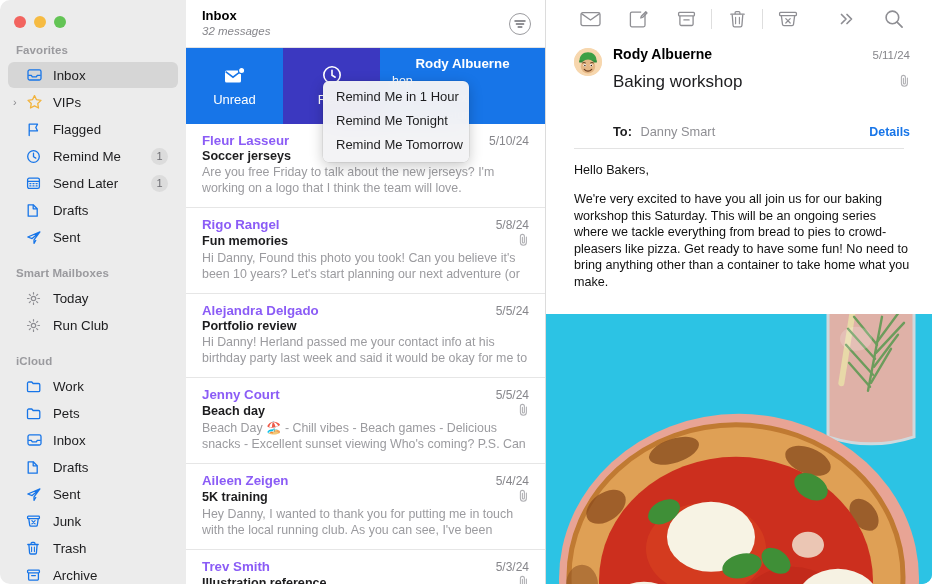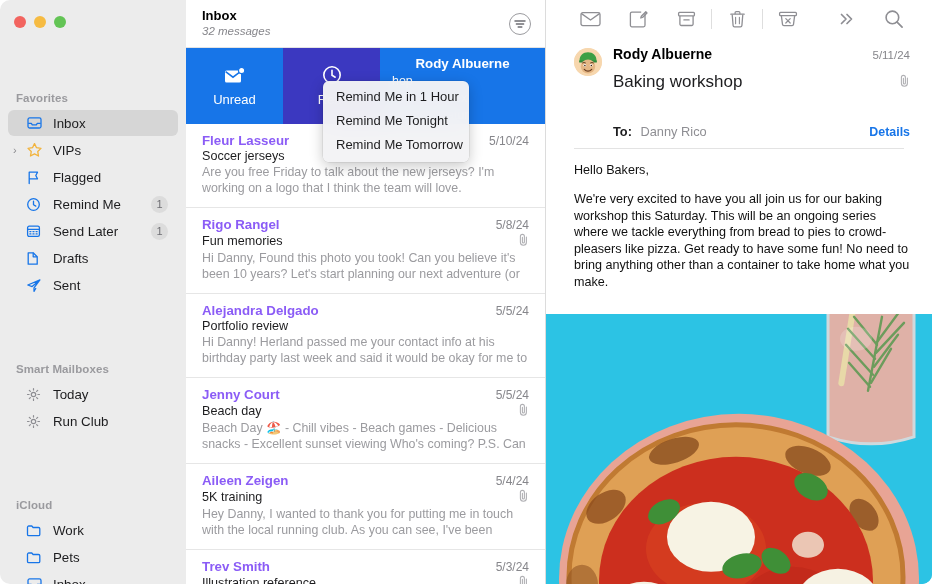--- a/index.html
+++ b/index.html
@@ -39,21 +39,20 @@
   .tl.red { background: #f2645f; }
   .tl.yellow { background: #f6bb42; }
   .tl.green { background: #63c455; }
 
   .section-label {
     font-size: 11.5px;
     color: #9a9a9e;
     font-weight: 600;
     padding: 6px 9px 5px 16px;
     letter-spacing: 0.1px;
-    margin-top: 48px;
   }
   .sb-row {
     display: flex;
     align-items: center;
     height: 26px;
     margin: 1px 8px;
     padding-left: 18px;
     border-radius: 6px;
     font-size: 13.3px;
     color: #1d1d1f;
@@ -163,21 +162,21 @@
   }
   .msg-top {
     display: flex; justify-content: space-between; align-items: baseline;
   }
   .msg-sender { font-size: 13.3px; font-weight: bold; color: #8b5cf6; }
   .msg-date { font-size: 12px; color: #86868b; }
   .msg-subject-line {
     display: flex; justify-content: space-between; align-items: center;
     margin-top: 1px;
   }
-  .msg-subject { font-size: 12.6px; color: #1d1d1f; }
+  .msg-subject { font-size: 12.6px; color: #1d1d1f; font-weight: bold; }
   .clip { color: #b0b0b4; font-size: 12px; }
   .msg-preview {
     font-size: 12.4px; color: #9b9b9f; line-height: 15.5px;
     margin-top: 2px;
     max-height: 31px; overflow: hidden;
   }
 
   
   .ctx-menu {
     position: absolute;
@@ -673,21 +672,21 @@
           <span class="hdr-subject">Baking workshop</span>
           <span class="clip">
             <svg width="11" height="13" viewBox="0 0 11 13">
                 <path d="M8.4 4.1v5.2a3 3 0 01-6 0V3.4a2 2 0 014 0v5.6a1 1 0 01-2 0V4.3" fill="none" stroke="#b0b0b4" stroke-width="1.1" stroke-linecap="round"></path>
               </svg>
           </span>
         </div>
         <div class="hdr-line">
           <span class="hdr-to">
             <span class="to-label">To:</span>
-            <span class="to-val">Danny Rico</span>
+            <span class="to-val">Danny Smart</span>
           </span>
           <span class="details-link">Details</span>
         </div>
       </div>
     </div>
     <div class="hdr-rule"></div>
 
     <div class="mail-body">
       <p>Hello Bakers,</p>
       <p>We're very excited to have you all join us for our baking workshop this Saturday. This will be an ongoing series where we tackle everything from bread to pies to crowd-pleasers like pizza. Get ready to have some fun! No need to bring anything other than a container to take home what you make.</p>

